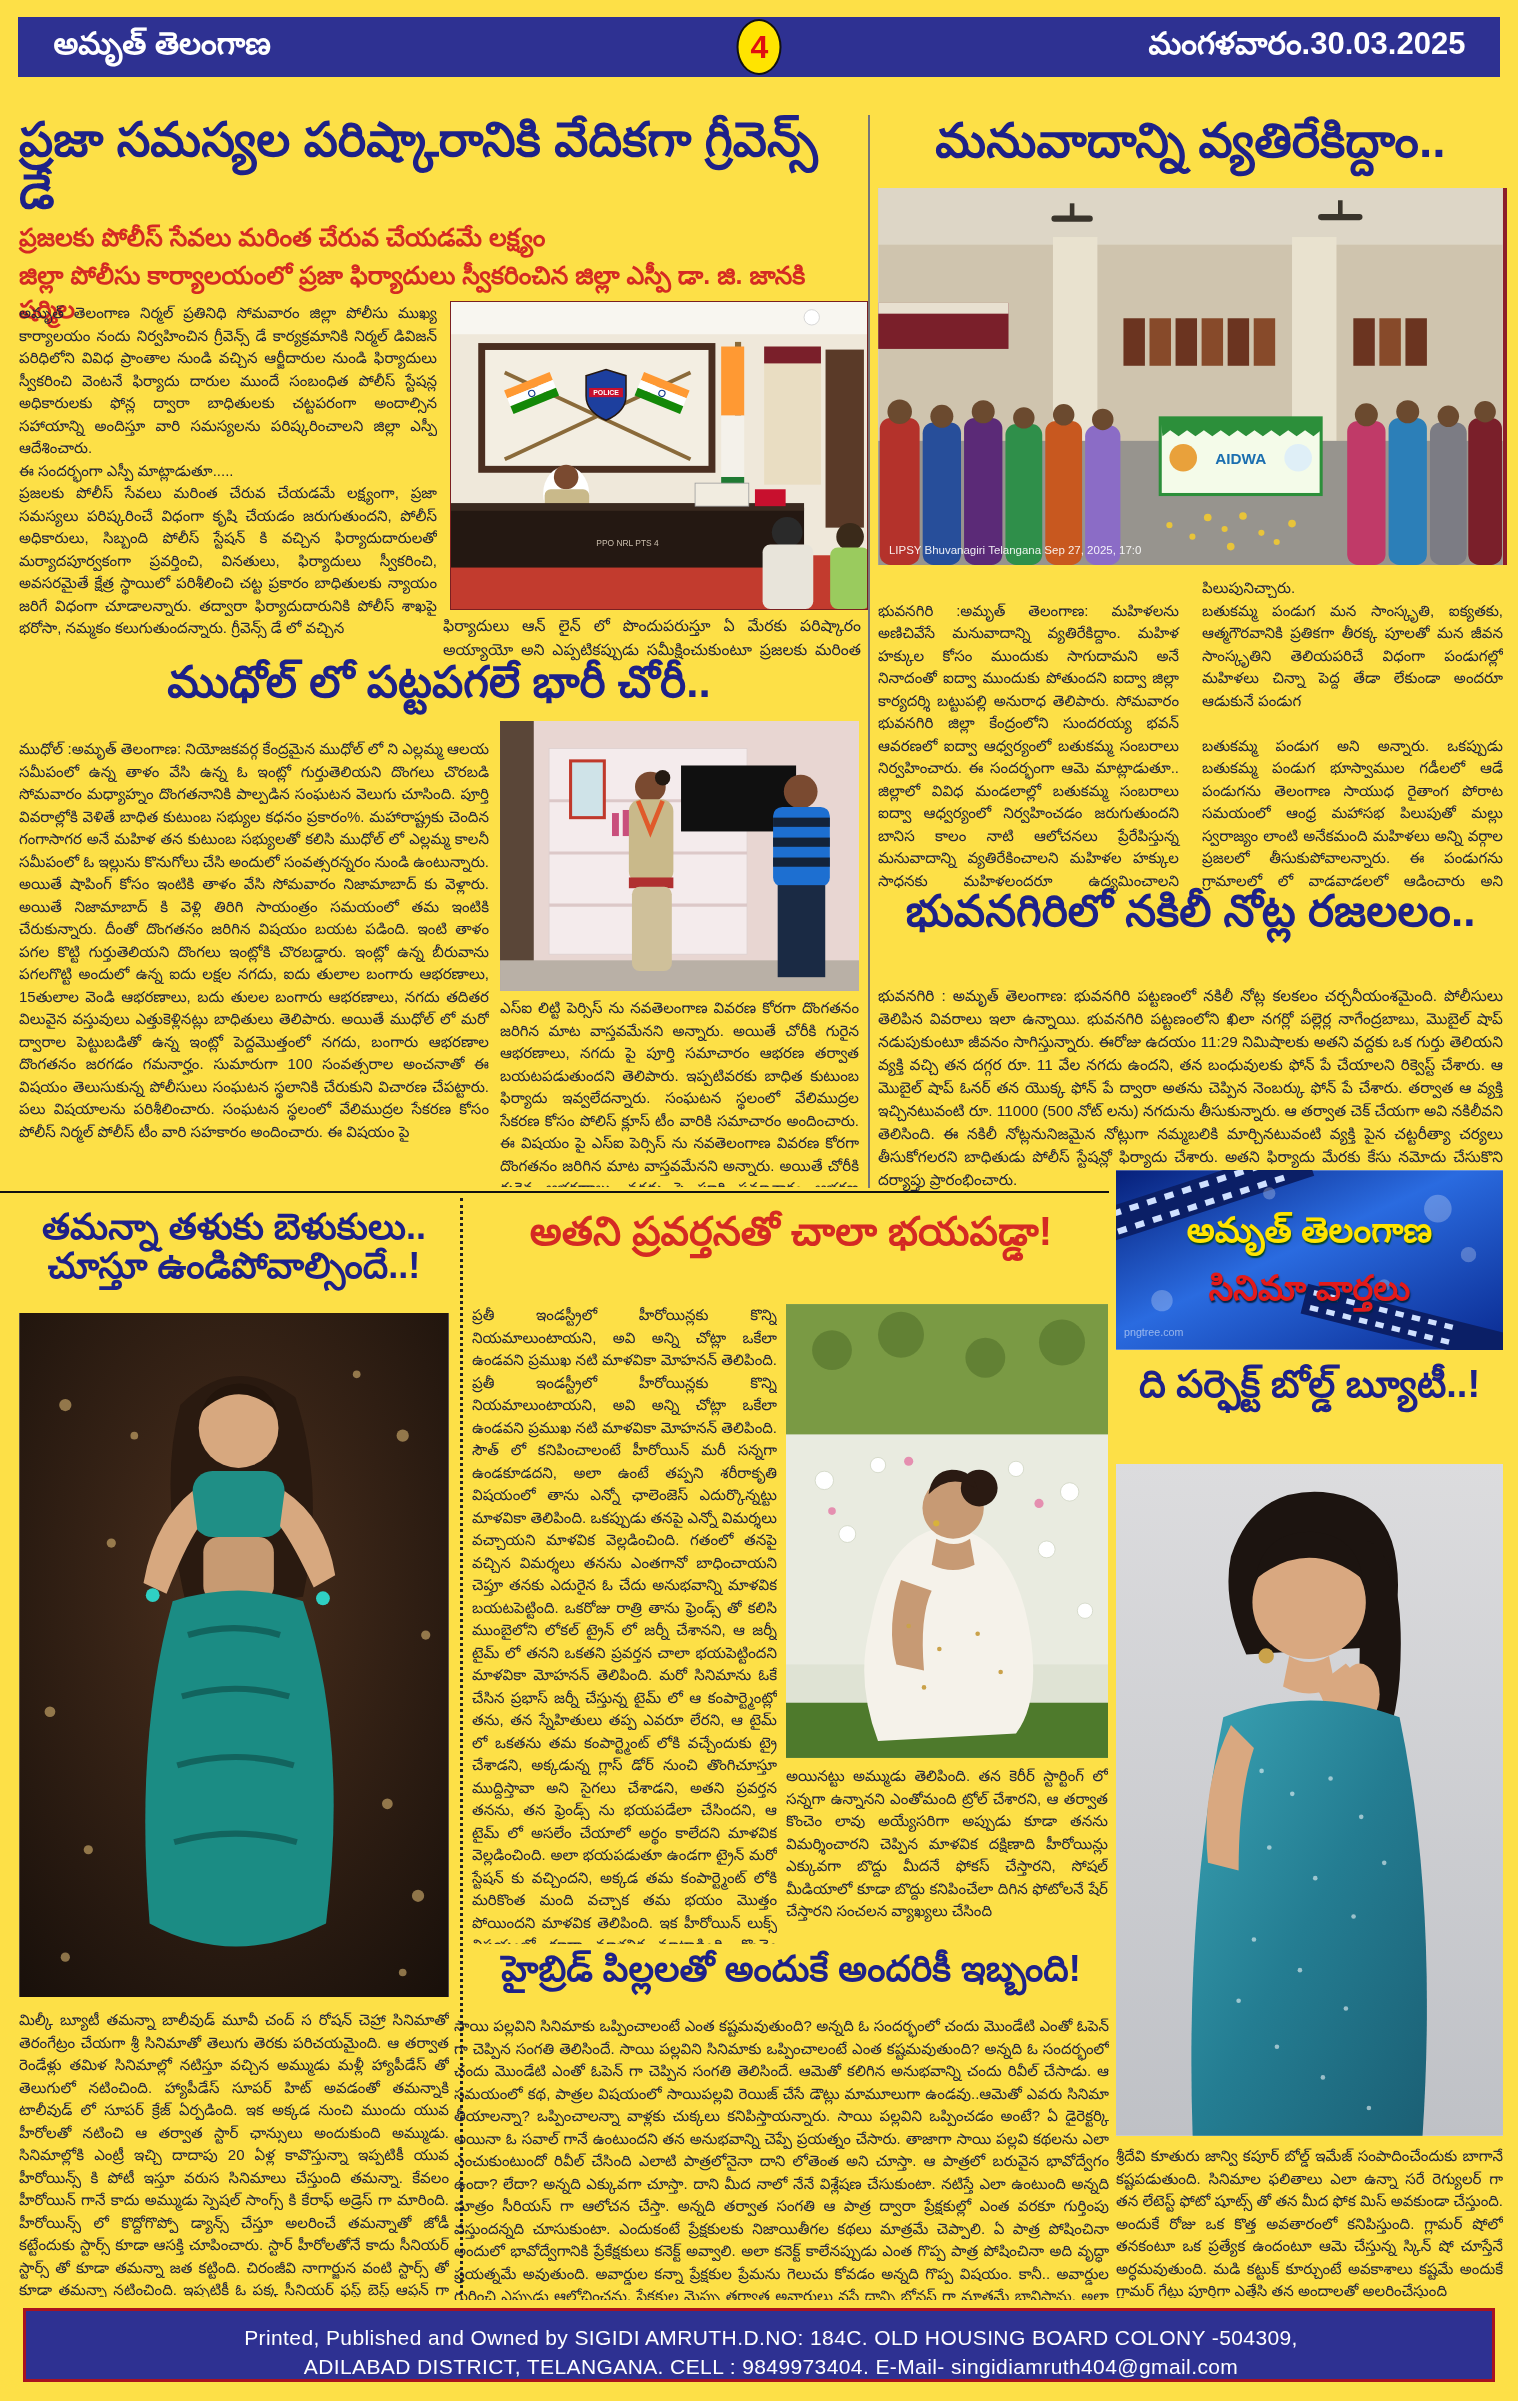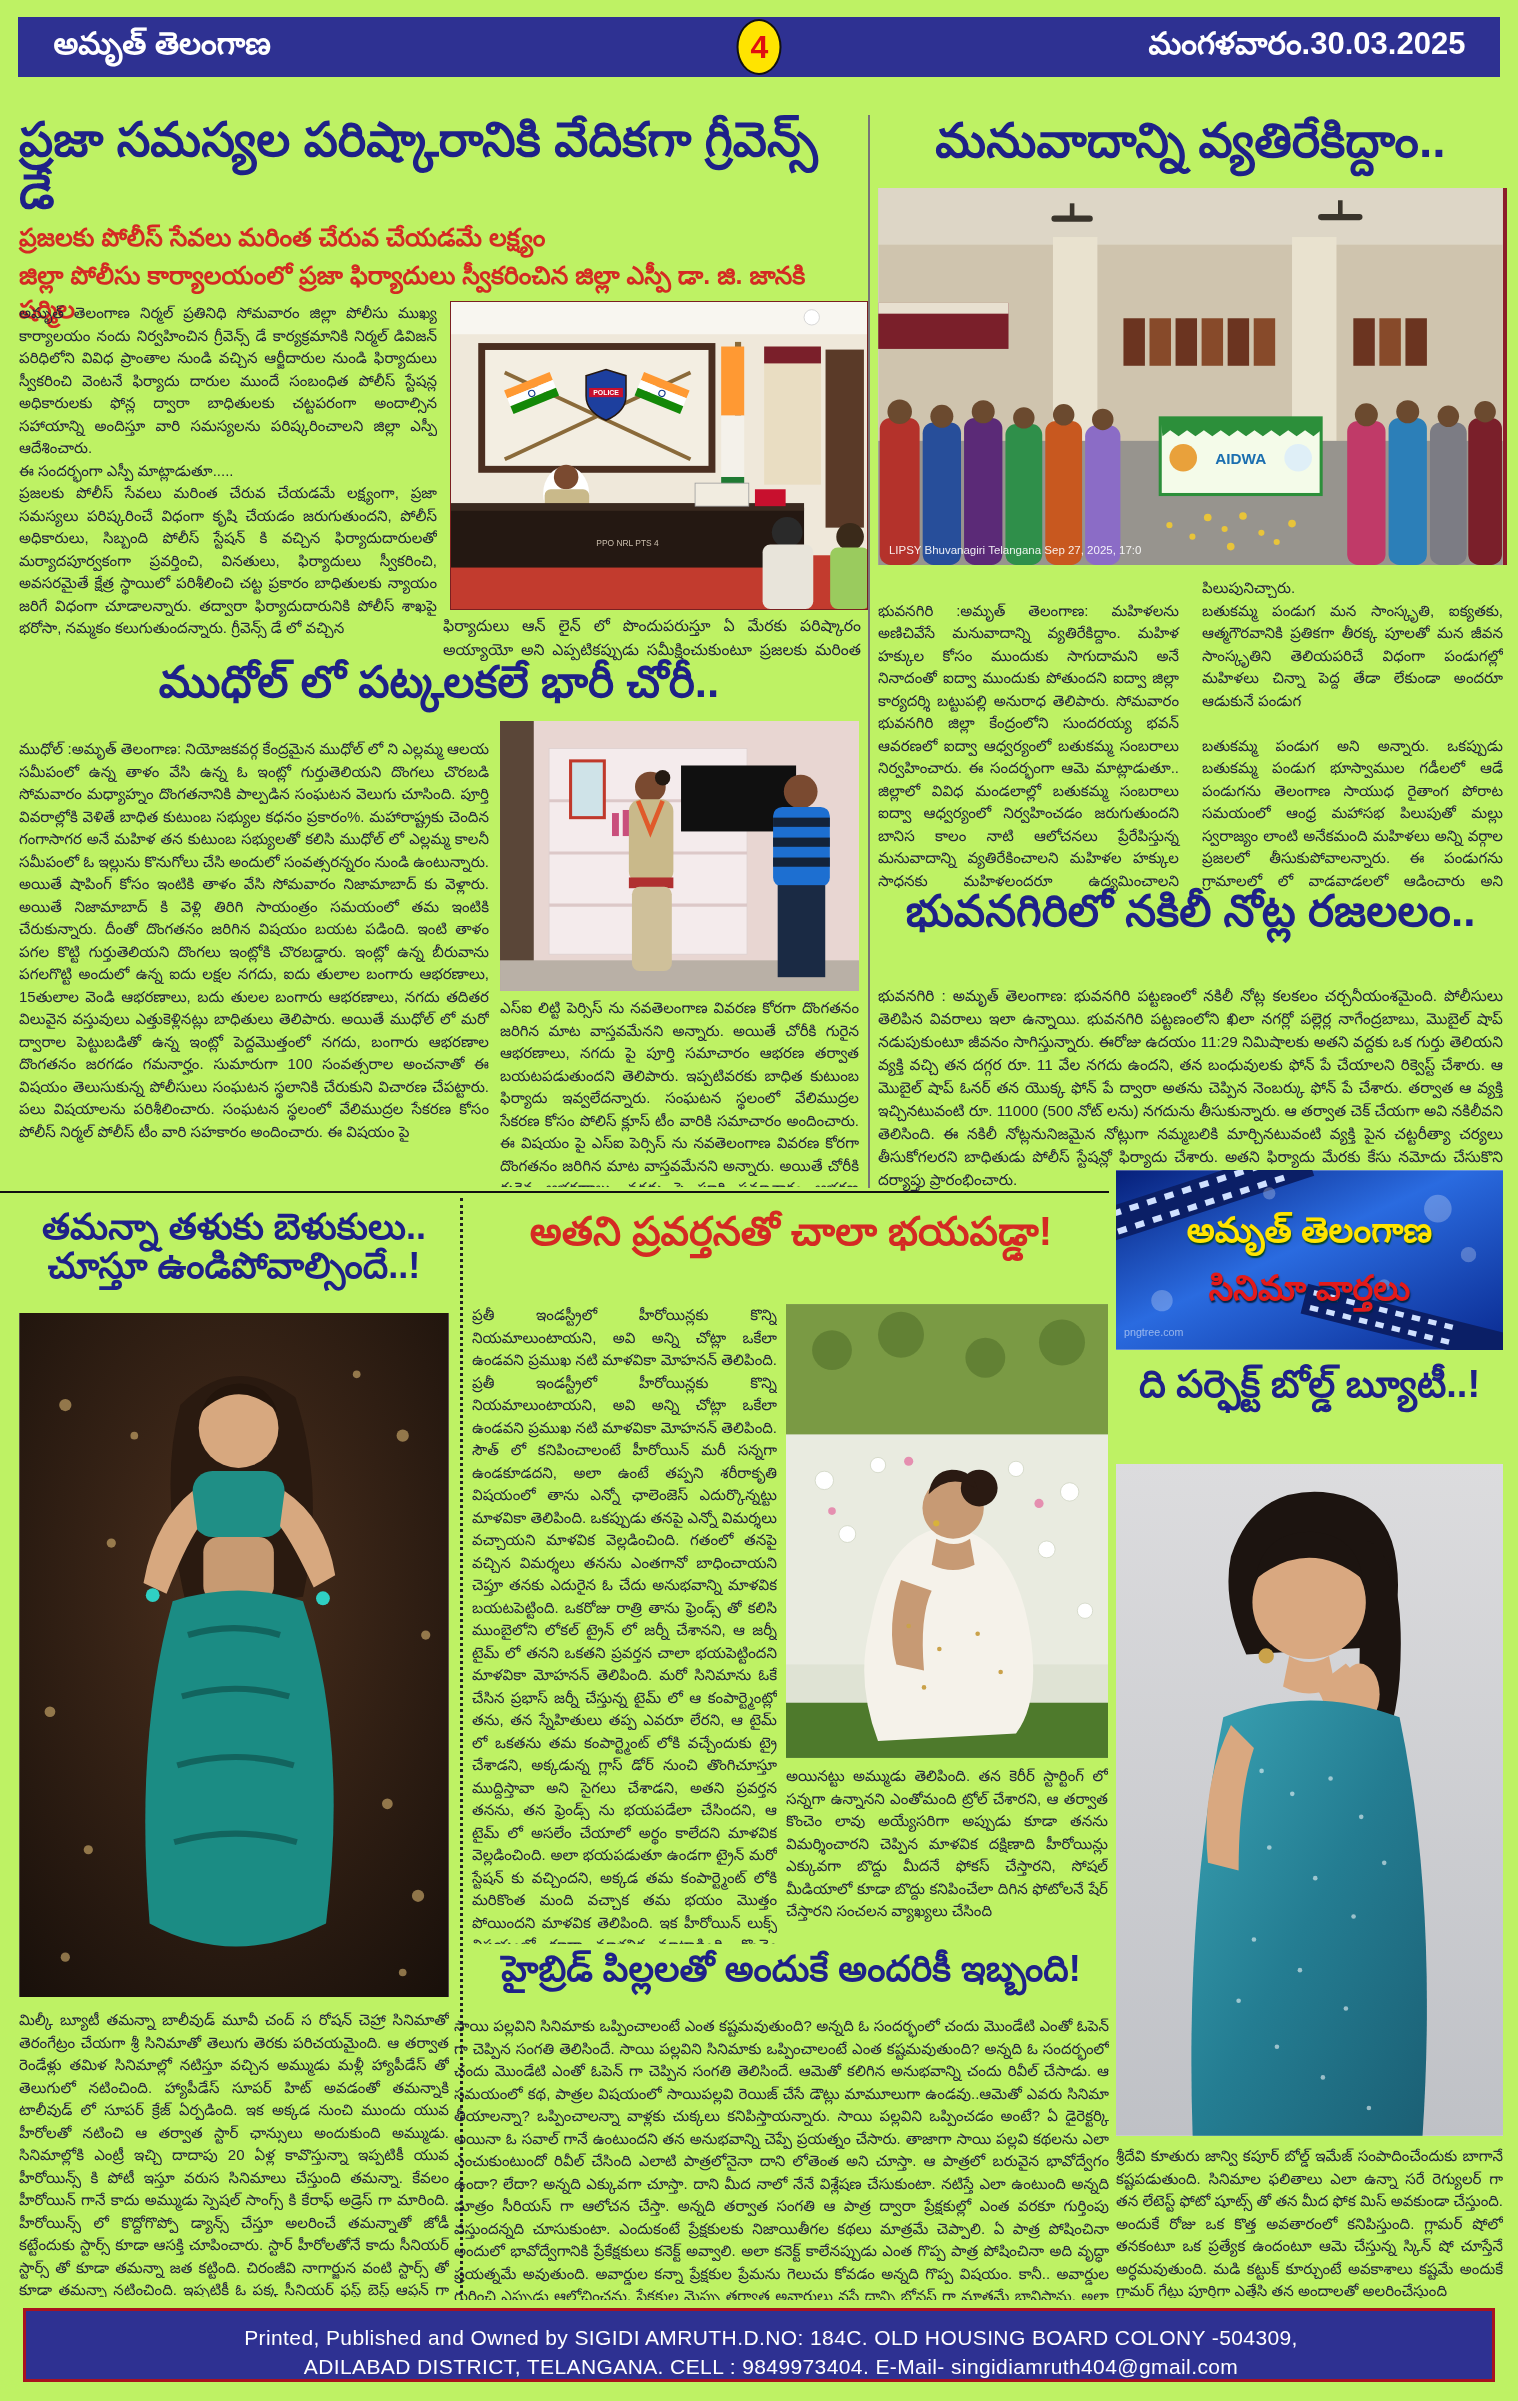--- a/index.html
+++ b/index.html
@@ -1,16 +1,16 @@
 <!DOCTYPE html>
 <html style="font-size:12.3px"><head>
 <meta charset="utf-8">
 <style>
   html,body{margin:0;padding:0;background:#9a9a9a;}
-  .page{position:relative;width:1518px;height:2401px;background:#bef264;
+  .page{position:relative;width:1518px;height:2401px;background:#fde047;
         font-family:"Liberation Sans","DejaVu Sans",sans-serif;overflow:hidden;}
   .abs{position:absolute;}
   
   .masthead{left:18.4px;top:17px;width:1482px;height:60px;background:#2e3192;
             display:flex;align-items:center;justify-content:space-between;padding:0 35px;box-sizing:border-box;}
   .masthead .paper{color:#fff;font-size:31px;font-weight:bold;}
   .masthead .date{color:#fff;font-size:31px;font-weight:bold;}
   .pagenum{position:absolute;left:50%;top:50%;transform:translate(-50%,-50%);
            width:41px;height:52px;background:#ffe400;border:2.3px solid #111;border-radius:50%;
            display:flex;align-items:center;justify-content:center;color:#e01010;font-size:32px;font-weight:bold;}
@@ -176,21 +176,21 @@
       <text x="14" y="478" class="wm" font-size="15" fill="rgba(255,255,255,.9)">LIPSY  Bhuvanagiri Telangana  Sep 27, 2025, 17:0</text>
     </svg>
   </div>
   <div class="abs body-text two-col" style="left:878px;top:577px;width:625px;height:331px;">
     <span>భువనగిరి :అమృత్ తెలంగాణ:  మహిళలను అణిచివేసే మనువాదాన్ని వ్యతిరేకిద్దాం. మహిళ హక్కుల కోసం ముందుకు సాగుదామని అనే నినాదంతో ఐద్వా ముందుకు పోతుందని ఐద్వా జిల్లా కార్యదర్శి బట్టుపల్లి అనురాధ తెలిపారు. సోమవారం భువనగిరి జిల్లా కేంద్రంలోని సుందరయ్య భవన్ ఆవరణలో ఐద్వా ఆధ్వర్యంలో బతుకమ్మ సంబరాలు నిర్వహించారు. ఈ సందర్భంగా ఆమె మాట్లాడుతూ.. జిల్లాలో వివిధ మండలాల్లో బతుకమ్మ సంబరాలు ఐద్వా ఆధ్వర్యంలో నిర్వహించడం జరుగుతుందని బానిస కాలం నాటి ఆలోచనలు ప్రేరేపిస్తున్న మనువాదాన్ని వ్యతిరేకించాలని మహిళల హక్కుల సాధనకు మహిళలందరూ ఉద్యమించాలని పిలుపునిచ్చారు.
 బతుకమ్మ పండుగ మన సాంస్కృతి, ఐక్యతకు, ఆత్మగౌరవానికి ప్రతికగా తీరక్క పూలతో మన జీవన సాంస్కృతిని తెలియపరిచే విధంగా పండుగల్లో మహిళలు చిన్నా పెద్ద తేడా లేకుండా అందరూ ఆడుకునే పండుగ</span>
     <span> </span>
     <span>బతుకమ్మ పండుగ అని అన్నారు. ఒకప్పుడు బతుకమ్మ పండుగ భూస్వాముల గడీలలో ఆడే పండుగను తెలంగాణ సాయుధ రైతాంగ పోరాట సమయంలో ఆంధ్ర మహాసభ పిలుపుతో మల్లు స్వరాజ్యం లాంటి అనేకమంది మహిళలు అన్ని వర్గాల ప్రజలలో తీసుకుపోవాలన్నారు. ఈ పండుగను గ్రామాలలో లో వాడవాడలలో ఆడించారు అని అన్నారు తెలంగాణ సాంస్కృతి, సాంప్రదాయాలు గౌరవించడం ప్రతి ఒక్కరి బాధ్యత అని అన్నారు. ఈ కార్యక్రమంలో ఐద్వా జిల్లా కోశాధికారి భువనగిరి పట్టణ కార్యదర్శి కల్లూరి నాగమణి, జిల్లా కమిటీ సభ్యురాలు పట్టణ అధ్యక్షురాలు మాయ రాణి, పట్టణ కోశాధికారి గంధ మల్ల బాలమణి, పట్టణ సహాయ కార్యదర్శి మాటూరి కవిత, ఎస్ పి ఆర్ డి జిల్లా నాయకురాలు కొత్త లలిత, ఐద్వా నాయకురాలు వల్దాసు జంగమ్మ, గడ్డం వాణి, వడ్డెబోయిన స్వప్న, గద్దె లత, మంగమ్మ, ఎస్ లావణ్య, శోభ, ప్రీతి, ప్రశాంతి పాల్గొన్నారు</span>
   </div>
 
-  <div class="abs h-blue" style="left:19px;top:658px;width:840px;font-size:44px;text-align:center;">ముధోల్ లో పట్కలకలే భారీ చోరీ..</div>
+  <div class="abs h-blue" style="left:19px;top:658px;width:840px;font-size:44px;text-align:center;">ముధోల్ లో పట్టపగలే భారీ చోరీ..</div>
   <div class="abs body-text" style="left:19px;top:738px;width:470px;height:450px;">ముధోల్ :అమృత్ తెలంగాణ:  నియోజకవర్గ కేంద్రమైన ముధోల్ లో ని ఎల్లమ్మ ఆలయ సమీపంలో ఉన్న తాళం వేసి ఉన్న ఓ ఇంట్లో గుర్తుతెలియని దొంగలు చొరబడి సోమవారం మధ్యాహ్నం దొంగతనానికి పాల్పడిన సంఘటన వెలుగు చూసింది. పూర్తి వివరాల్లోకి వెళితే బాధిత కుటుంబ సభ్యుల కధనం ప్రకారం%. మహారాష్ట్రకు చెందిన గంగాసాగర అనే మహిళ తన కుటుంబ సభ్యులతో కలిసి ముధోల్ లో ఎల్లమ్మ కాలనీ సమీపంలో ఓ ఇల్లును కొనుగోలు చేసి అందులో సంవత్సరన్నరం నుండి ఉంటున్నారు. అయితే షాపింగ్ కోసం ఇంటికి తాళం వేసి సోమవారం నిజామాబాద్ కు వెళ్లారు. అయితే నిజామాబాద్ కి వెళ్లి తిరిగి సాయంత్రం సమయంలో తమ ఇంటికి చేరుకున్నారు. దీంతో దొంగతనం జరిగిన విషయం బయట పడింది. ఇంటి తాళం పగల కొట్టి గుర్తుతెలియని దొంగలు ఇంట్లోకి చొరబడ్డారు. ఇంట్లో ఉన్న బీరువాను పగలగొట్టి అందులో ఉన్న ఐదు లక్షల నగదు, ఐదు తులాల బంగారు ఆభరణాలు, 15తులాల వెండి ఆభరణాలు, బదు తులల బంగారు ఆభరణాలు, నగదు తదితర విలువైన వస్తువులు ఎత్తుకెళ్లినట్లు బాధితులు తెలిపారు. అయితే ముధోల్ లో మరో ద్వారాల పెట్టుబడితో ఉన్న ఇంట్లో పెద్దమొత్తంలో నగదు, బంగారు ఆభరణాల దొంగతనం జరగడం గమనార్హం. సుమారుగా 100 సంవత్సరాల అంచనాతో ఈ విషయం తెలుసుకున్న పోలీసులు సంఘటన స్థలానికి చేరుకుని విచారణ చేపట్టారు. పలు విషయాలను పరిశీలించారు. సంఘటన స్థలంలో వేలిముద్రల సేకరణ కోసం పోలీస్ నిర్మల్ పోలీస్ టీం వారి సహకారం అందించారు. ఈ విషయం పై</div>
   <div class="abs photo" style="left:500px;top:721px;width:359px;height:270px;">
     <svg width="359" height="270" viewBox="0 0 468 352">
       <rect width="468" height="352" fill="#e8d6d2"></rect>
       <rect x="0" y="0" width="44" height="352" fill="#5a4638"></rect>
       <rect x="0" y="312" width="468" height="40" fill="#b9b0a6"></rect>
       <rect x="64" y="36" width="258" height="268" fill="#f4ebec" stroke="#dccfcf"></rect>
       <line x1="64" y1="104" x2="322" y2="104" stroke="#dcc8c8" stroke-width="4"></line>
       <line x1="64" y1="172" x2="322" y2="172" stroke="#dcc8c8" stroke-width="4"></line>
       <line x1="64" y1="240" x2="322" y2="240" stroke="#dcc8c8" stroke-width="4"></line>

